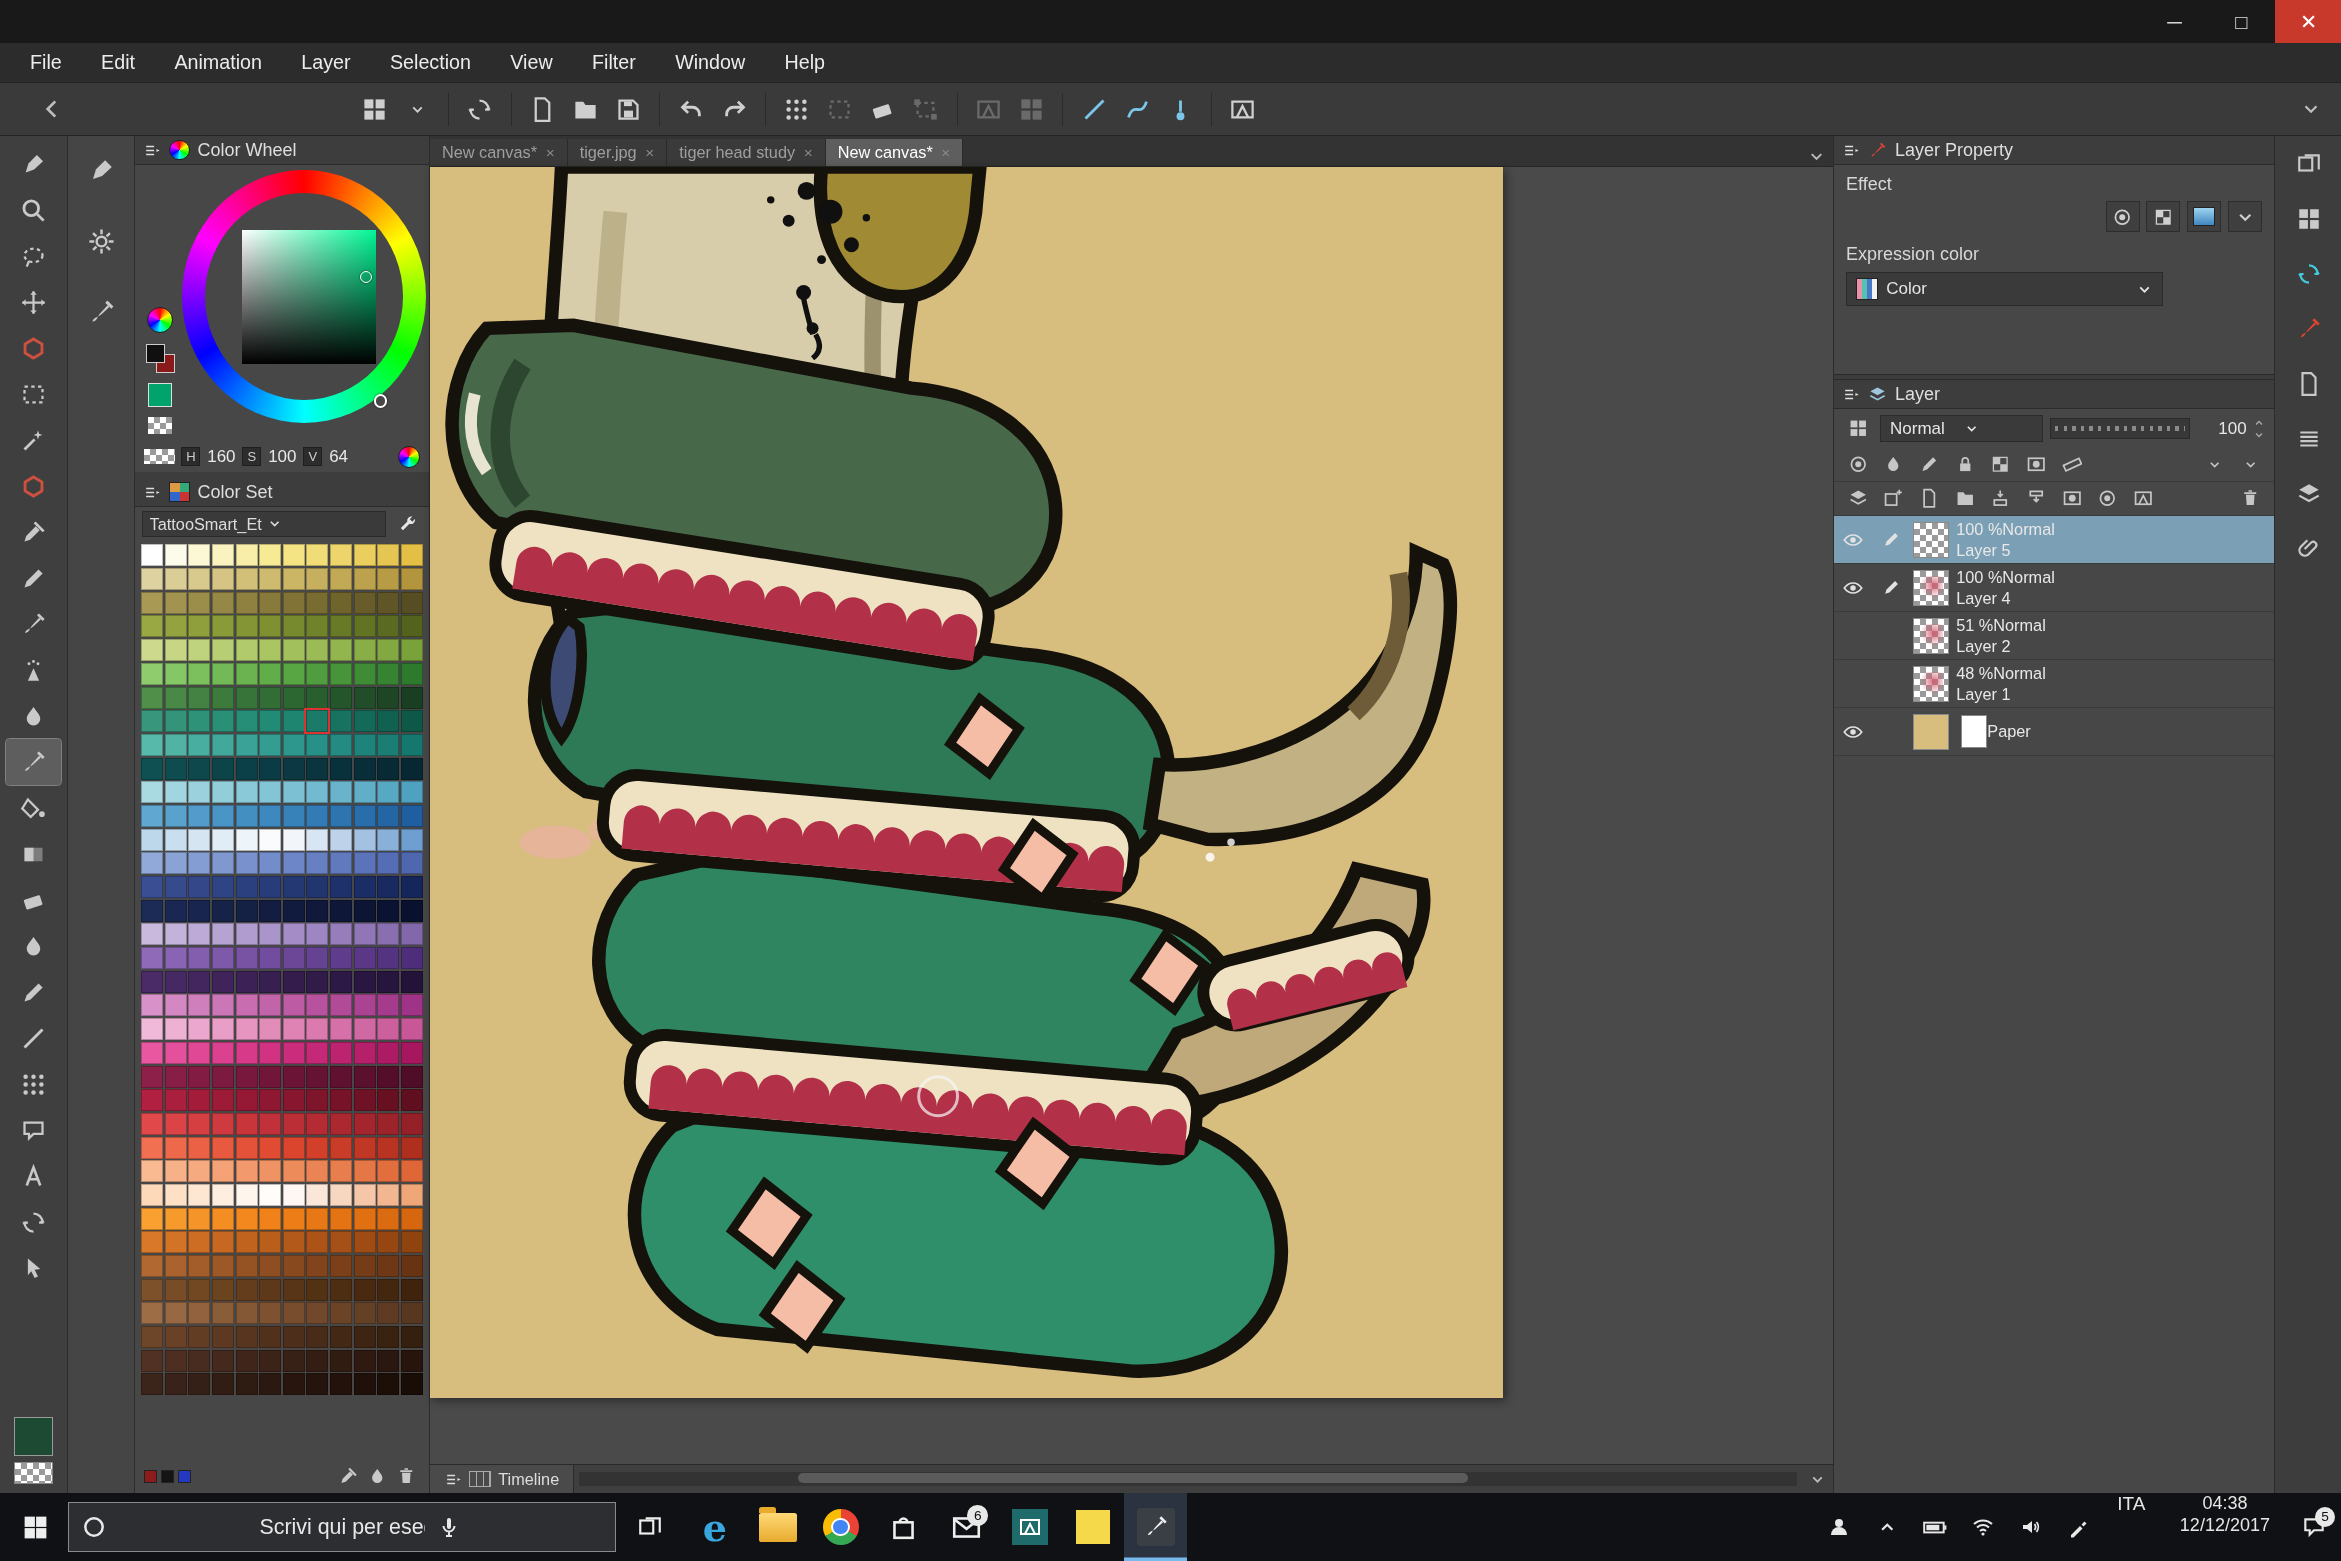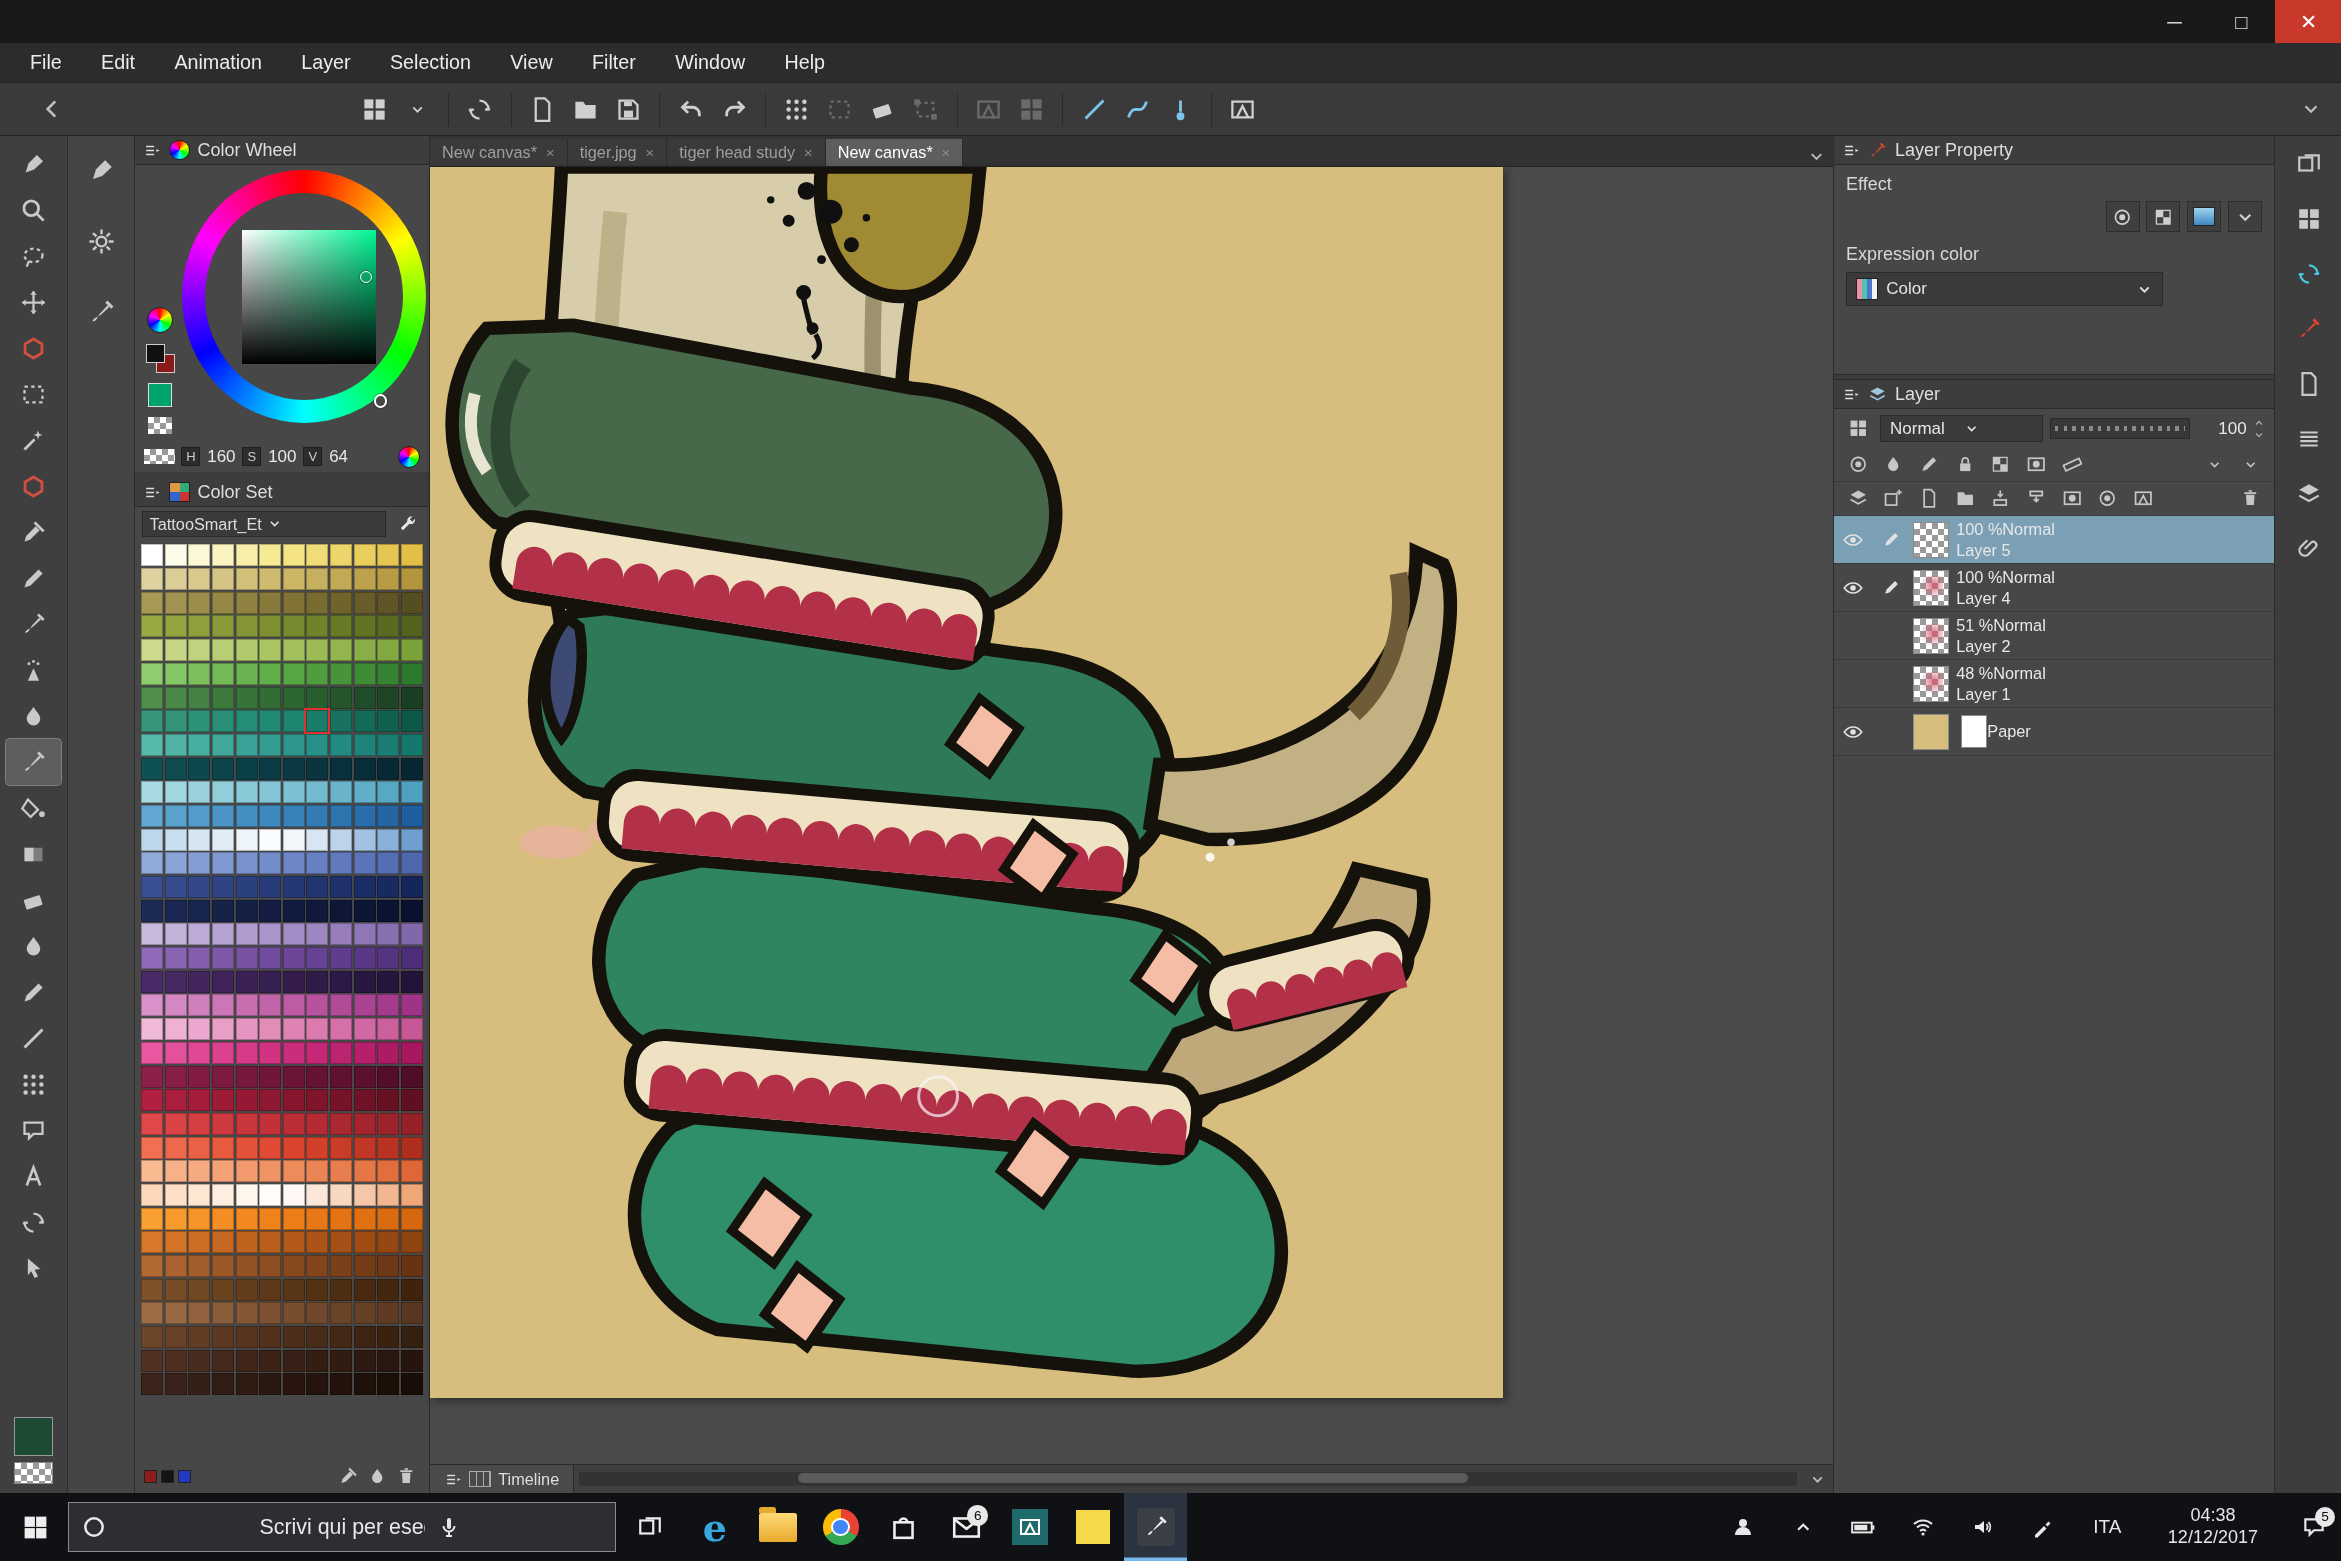--- a/index.html
+++ b/index.html
@@ -127,21 +127,21 @@
 .rightstrip{width:68px;background:#3d3d3d;border-left:0.9px solid #2b2b2b;display:flex;flex-direction:column;align-items:center;padding-top:6.8px;gap:12px}
 .rs-cell{width:51px;height:43px;display:flex;align-items:center;justify-content:center;color:#c9c9c9}
 
 .taskbar{height:68px;flex:0 0 auto;background:#101114;display:flex;align-items:center;padding:0 5.1px;gap:3.4px}
 .tbk-btn{width:60px;height:68px;display:flex;align-items:center;justify-content:center;color:#eee}
 .searchbox{width:548px;height:50px;background:#2d2e31;border:1.7px solid #8a8a8a;display:flex;align-items:center;gap:12px;padding:0 12px;color:#e8e8e8;font-size:21.4px}
 .searchbox span{flex:1;white-space:nowrap;overflow:hidden}
 .appbtn{width:63px;height:68px;display:flex;align-items:center;justify-content:center;color:#eee;position:relative}
 .appbtn.active{background:#2c3340;box-shadow:inset 0 -3.4px 0 #76b9ed}
 .badge{position:absolute;top:12px;right:10.3px;min-width:20.5px;height:20.5px;border-radius:10.3px;background:#e8e8e8;color:#111;font-size:13.7px;display:flex;align-items:center;justify-content:center;padding:0 3.4px}
-.tray{margin-left:auto;display:flex;align-items:center;gap:14px}
+.tray{margin-left:auto;display:flex;align-items:flex-start;gap:2px}
 .tray-ic{width:46px;height:68px;display:flex;align-items:center;justify-content:center;color:#e8e8e8;position:relative}
 .lang{font-size:19px;width:55px;text-align:center}
 .clock{font-size:18px;text-align:center;line-height:1.2;width:128px}
 .glyph-e{font-size:38px;font-weight:bold;color:#38a7dd;font-family:"DejaVu Serif",serif}
 .chromeball{width:36px;height:36px;border-radius:50%;background:conic-gradient(#ea4335 0 120deg,#34a853 120deg 240deg,#fbbc05 240deg 360deg);position:relative}
 .chromeball i{position:absolute;inset:8.6px;border-radius:50%;background:#4285f4;border:2.6px solid #fff}
 .folderic{width:38px;height:29px;background:linear-gradient(#ffd977,#e8ab2d);border-radius:2.6px;position:relative}
 .folderic i{position:absolute;left:0;top:-6px;width:17px;height:6.8px;background:#e8ab2d;border-radius:2.6px 2.6px 0 0}
 .photoic{width:36px;height:36px;background:#1f6b6b;display:flex;align-items:center;justify-content:center;color:#fff}
 .stickyic{width:34px;height:34px;background:#f5d94a}

